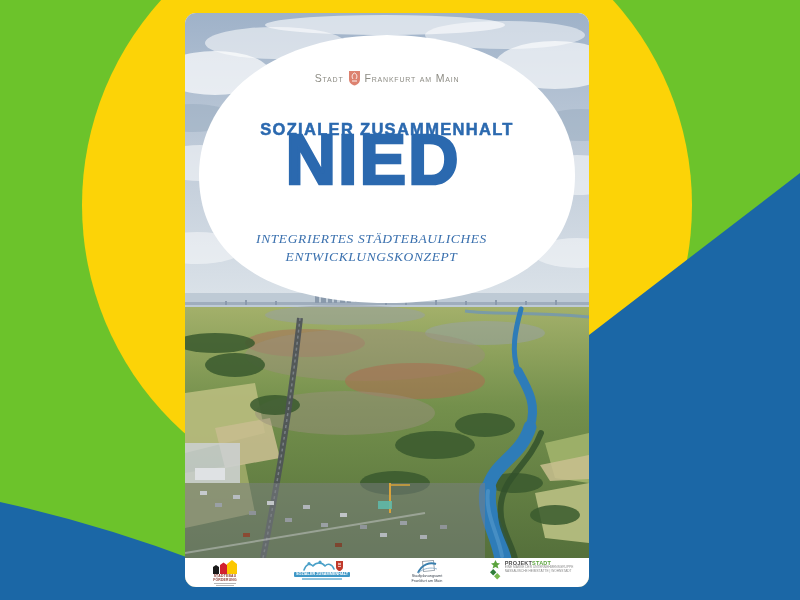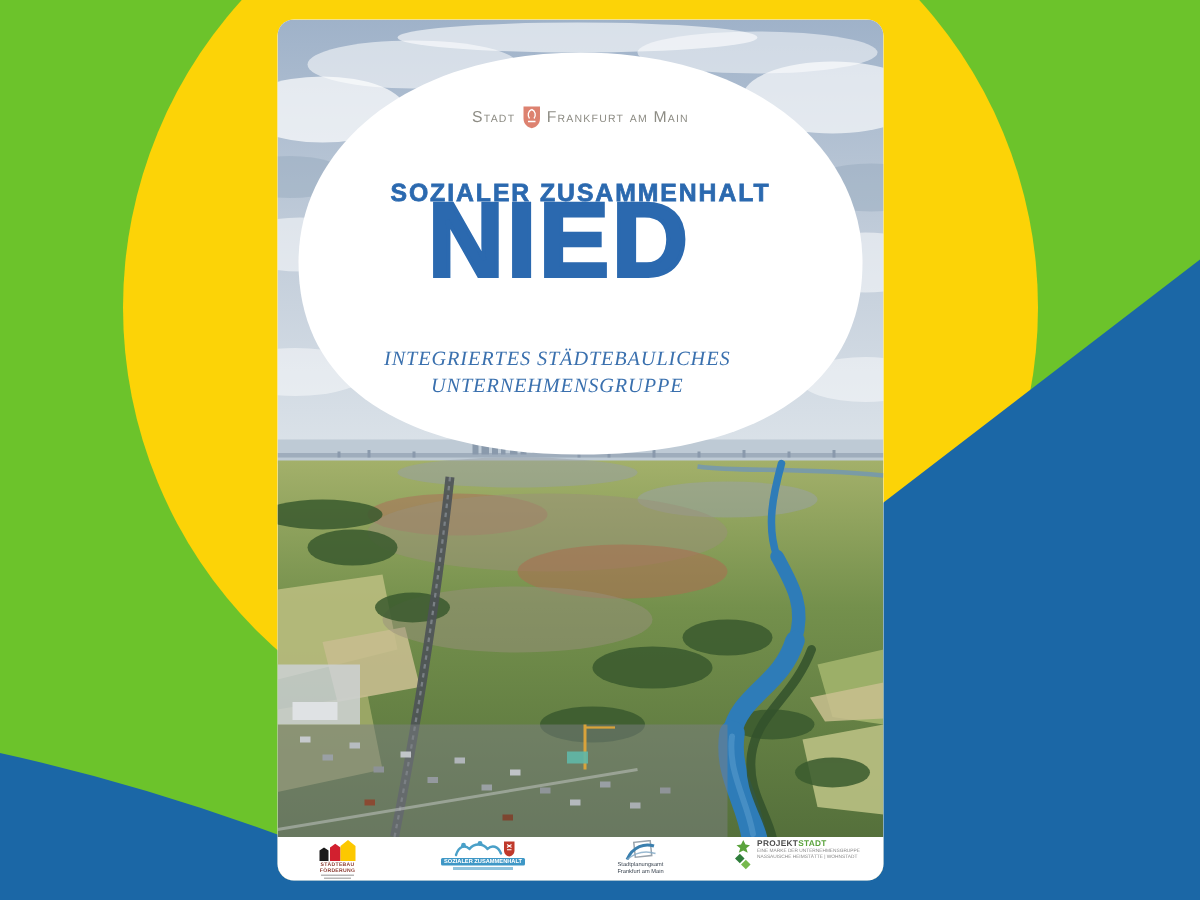--- a/index.html
+++ b/index.html
@@ -176,21 +176,21 @@
         <svg class="crest-svg" width="13" height="16" viewBox="0 0 13 16">
           <path d="M1,1 H12 V9 C12,13 9,15 6.5,15.5 C4,15 1,13 1,9 Z" fill="#dd8270"></path>
           <path d="M6.5,3 C4,4 3.5,7 5,9 M6.5,3 C9,4 9.5,7 8,9 M4,11 H9" stroke="#ffffff" stroke-width="0.9" fill="none"></path>
         </svg>
         <span>Frankfurt am Main</span>
       </div>
       <div class="kicker">SOZIALER ZUSAMMENHALT</div>
       <div class="big-title">NIED</div>
       <div class="subtitle">
         <div>INTEGRIERTES STÄDTEBAULICHES</div>
-        <div>UNTERNEHMENSGRUPPE</div>
+        <div>ENTWICKLUNGSKONZEPT</div>
       </div>
     </div>
 
     <div class="logo-strip">
 
       <div class="logo-block" style="left:18px;width:44px;">
         <svg width="26" height="14" viewBox="0 0 26 14">
           <path d="M1,7 L4,5 L7,7 V14 H1 Z" fill="#1a1a1a"></path>
           <path d="M8,5 L11.5,2.5 L15,5 V14 H8 Z" fill="#d2202f"></path>
           <path d="M15,4 L20,0 L25,4 V14 H15 Z" fill="#fcc800"></path>

